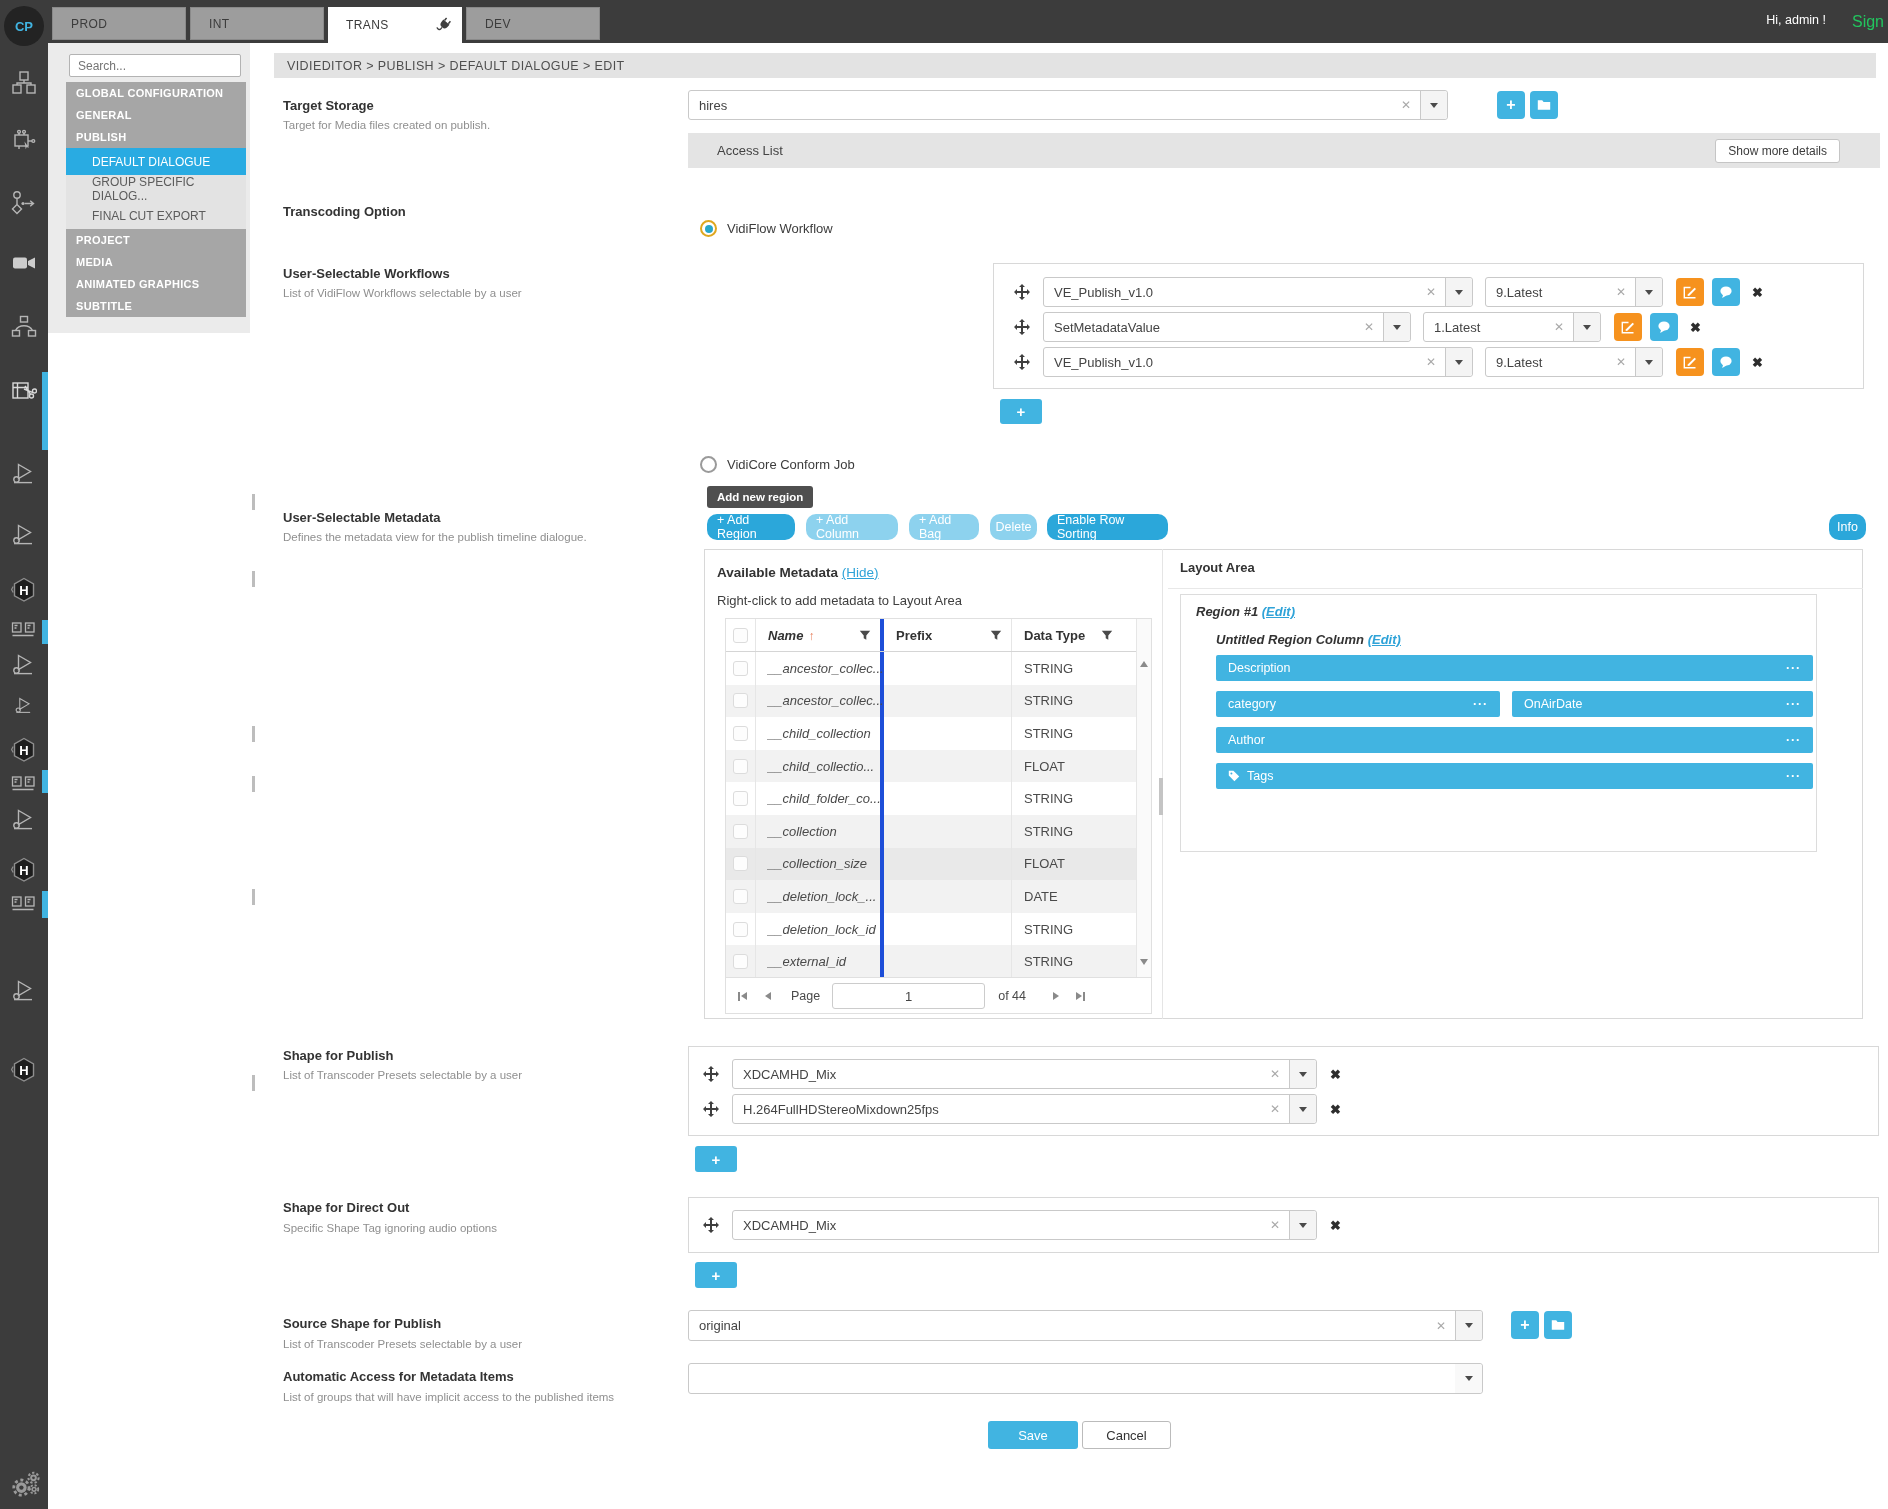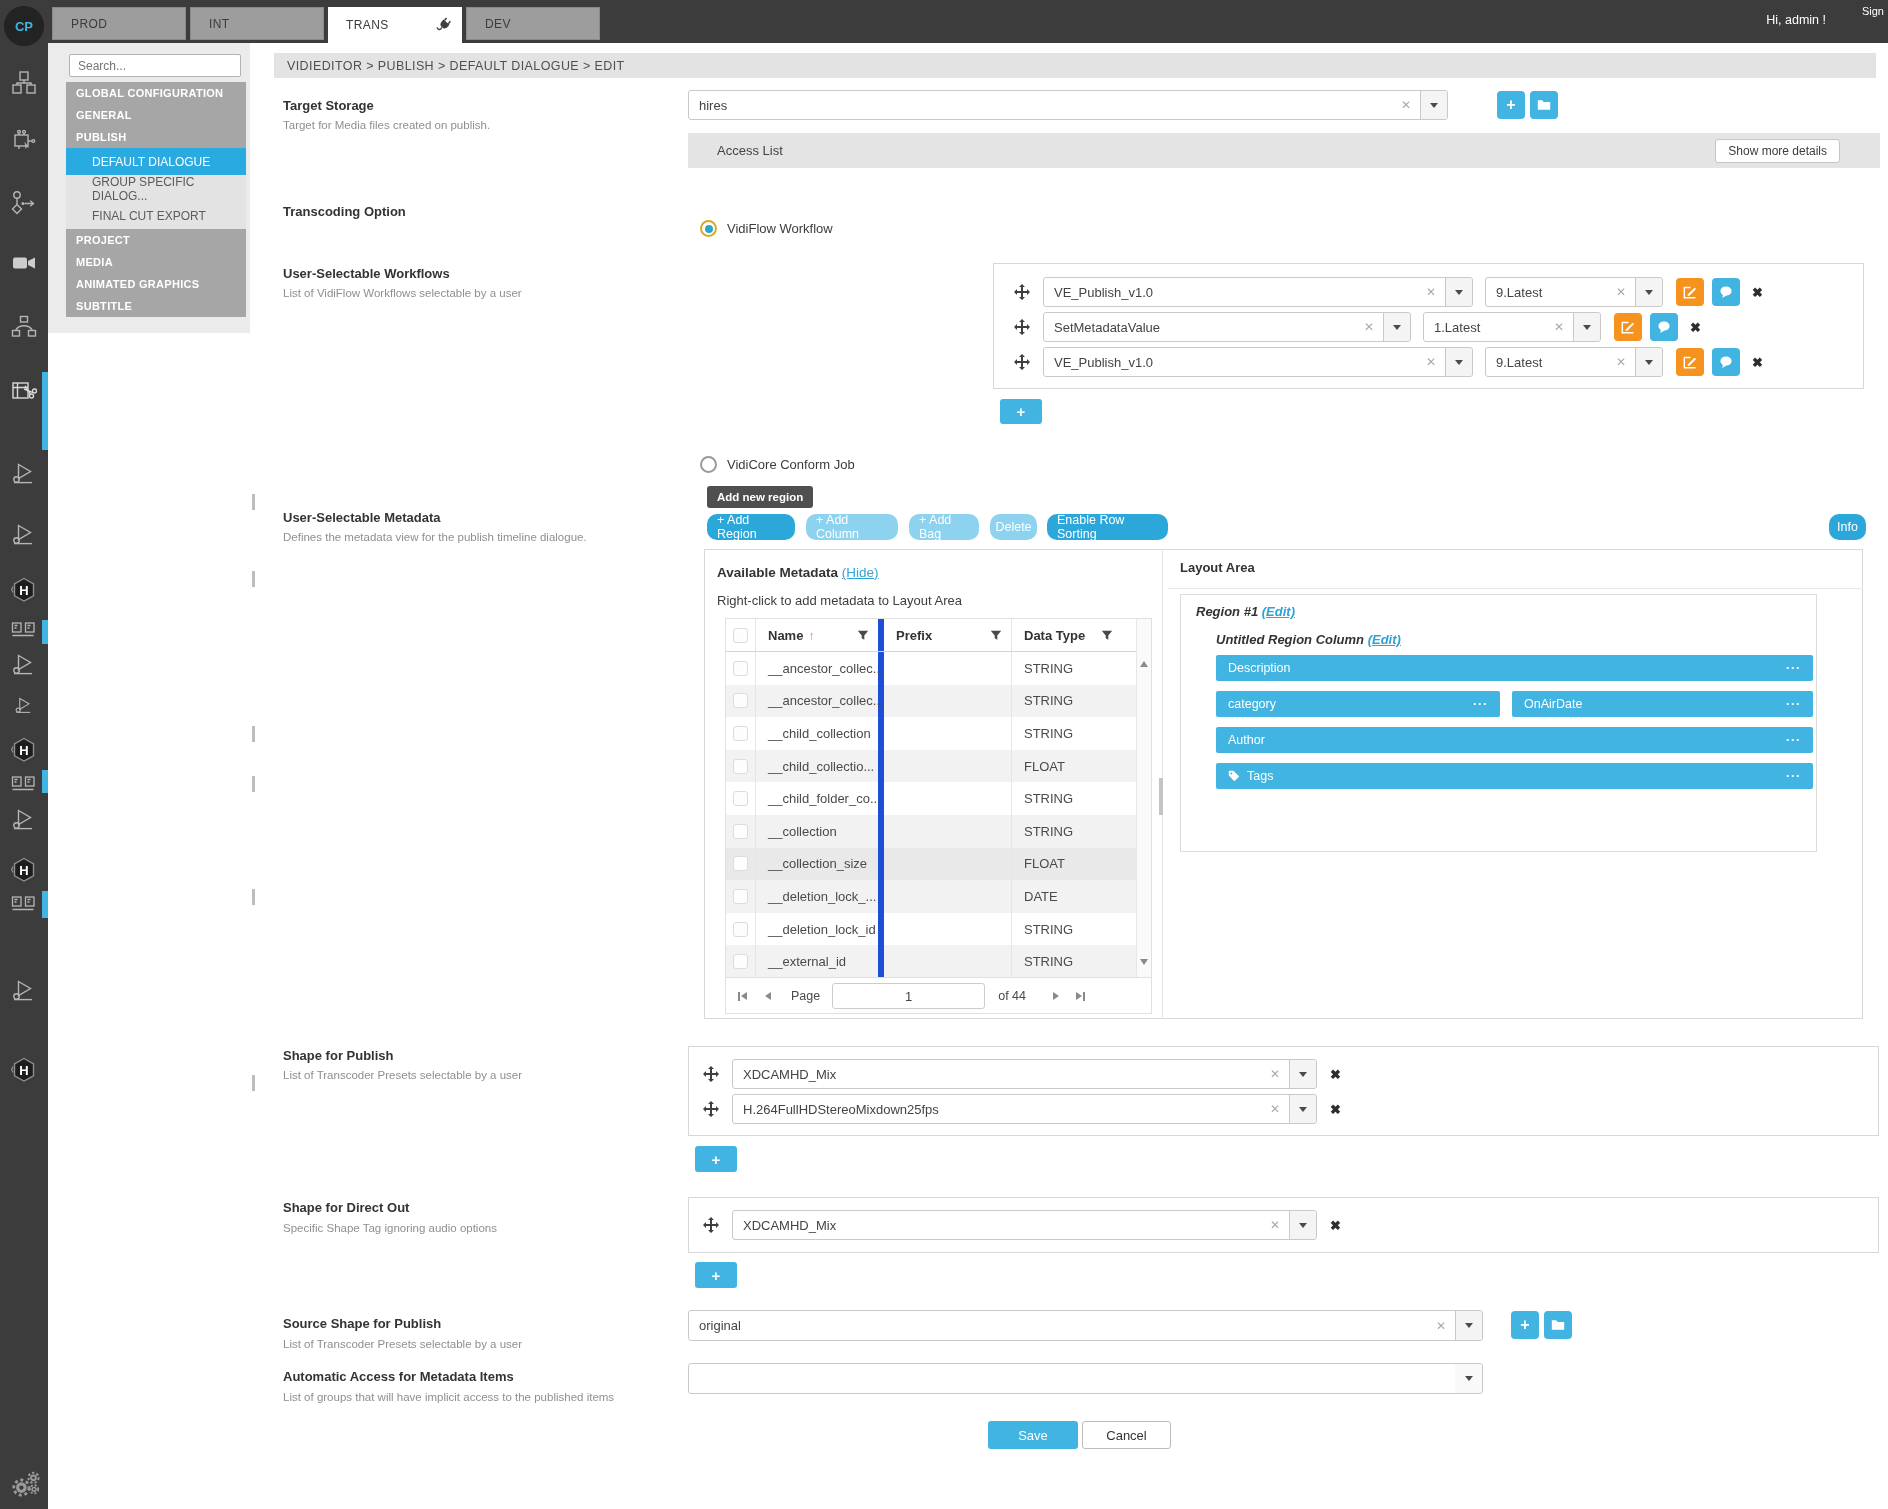--- a/index.html
+++ b/index.html
@@ -7,21 +7,21 @@
   body { font-family:"Liberation Sans", sans-serif; }
   .screen { position:relative; width:1888px; height:1509px; background:#fff; overflow:hidden; }
   .abs { position:absolute; }
 
   
   .topbar { position:absolute; left:0; top:0; width:1888px; height:43px; background:#3c3c3c; z-index:5; }
   .tab { position:absolute; top:7px; height:33px; width:134px; background:#9d9d9d; border:1px solid #8a8a8a;
          color:#3c3c3c; font-size:12px; letter-spacing:.4px; display:flex; align-items:center; padding-left:18px; cursor:pointer; }
   .tab.active { background:#fff; border:0; height:36px; color:#3a3a3a; justify-content:space-between; padding-right:14px; z-index:6; }
   .greeting { position:absolute; top:13px; right:62px; color:#fff; font-size:12.5px; white-space:nowrap; }
-  .signout  { position:absolute; top:5px; right:4px;  color:#ffffff; font-size:11px; white-space:nowrap; }
+  .signout  { position:absolute; top:13px; right:4px;  color:#22c55e; font-size:16px; white-space:nowrap; }
 
   
   .rail { position:absolute; left:0; top:0; width:48px; height:1509px; background:#3c3c3c; z-index:6; }
   .avatar { position:absolute; left:4px; top:6px; width:40px; height:40px; border-radius:50%; background:#232323;
             color:#41b4e1; font-weight:bold; font-size:13px; display:flex; align-items:center; justify-content:center; }
   .ricon { position:absolute; left:11px; width:26px; height:26px; cursor:pointer; }
   .railbar { position:absolute; left:42px; width:6px; background:#41b4e1; }
 
   
   .sidebar { position:absolute; left:48px; top:43px; width:202px; height:290px; background:#ebebeb; z-index:4; }
@@ -74,21 +74,21 @@
   .tbtn { position:absolute; height:26px; border-radius:10px; color:#fff; font-size:12.5px; display:flex; align-items:center;
           justify-content:center; padding:0 10px; cursor:pointer; top:514px; }
   .tbtn.solid { background:#2ba7da; } .tbtn.light { background:#8dd2ee; }
 
   
   .mtable { position:absolute; left:725px; top:618px; width:427px; height:396px; border:1px solid #e0e0e0; background:#fff; }
   .mhead { display:flex; height:33px; align-items:center; border-bottom:1px solid #d5d5d5; font-size:13px; font-weight:bold; color:#333; }
   .mrow { display:flex; height:32.6px; align-items:center; font-size:13px; color:#4a4a4a; cursor:pointer; }
   .mrow.alt { background:#f2f2f2; } .mrow.hl { background:#e9e9e9; }
   .c-cb { width:30px; display:flex; justify-content:center; align-self:stretch; align-items:center; border-right:1px solid #e6e6e6; }
-  .c-name { width:128px; padding-left:12px; align-self:stretch; display:flex; align-items:center; border-right:6px solid #1d4ed8; }
+  .c-name { width:128px; padding-left:12px; align-self:stretch; display:flex; align-items:center; border-right:4px solid #1d4ed8;font-style:italic; }
   .c-pre { width:128px; padding-left:12px; align-self:stretch; display:flex; align-items:center; border-right:1px solid #e6e6e6; }
   .c-type { width:125px; padding-left:12px; align-self:stretch; display:flex; align-items:center; }
   .cb { width:15px; height:15px; border:1px solid #dcdcdc; border-radius:3px; background:#fdfdfd; cursor:pointer; }
   .hcell { display:flex; align-items:center; justify-content:space-between; padding-right:9px; }
   .sortup { color:#e77e5a; font-size:12px; margin-left:5px; font-weight:bold; }
   .scrollcol { position:absolute; right:0; top:0; width:15px; height:358px; border-left:1px solid #e6e6e6; background:#fafafa; }
   .sa { position:absolute; width:0; height:0; }
   .sa-up { right:3px; top:42px; border-left:4.5px solid transparent; border-right:4.5px solid transparent; border-bottom:6px solid #8a8a8a; }
   .sa-dn { right:3px; top:340px; border-left:4.5px solid transparent; border-right:4.5px solid transparent; border-top:6px solid #8a8a8a; }
   .pgbar { position:absolute; left:0; right:0; top:358px; height:37px; border-top:1px solid #e0e0e0; display:flex; align-items:center;

